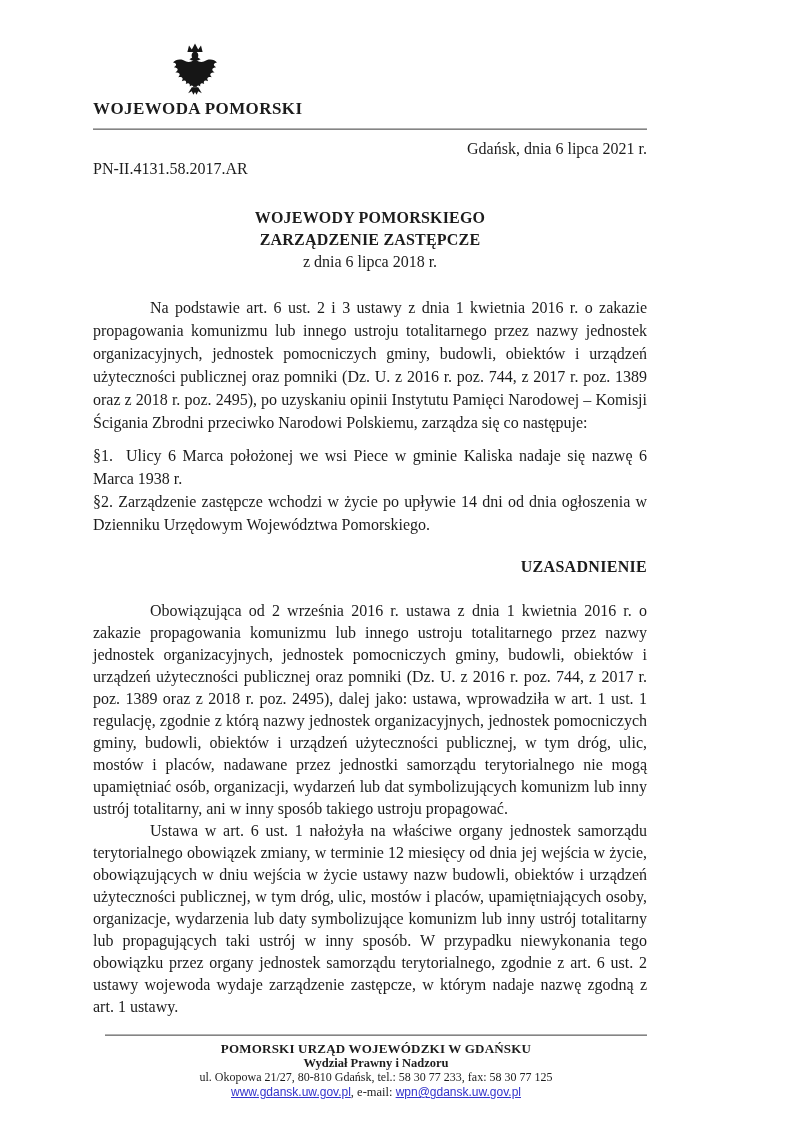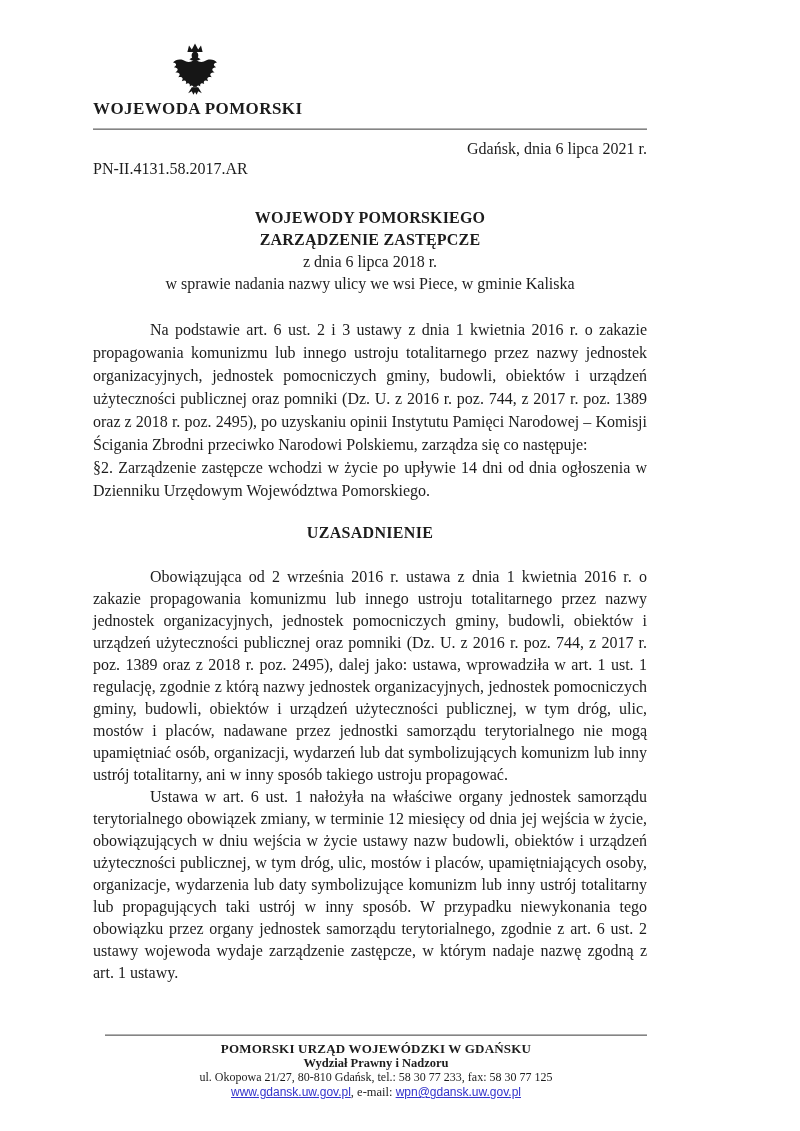--- a/index.html
+++ b/index.html
@@ -20,21 +20,21 @@
   .header-rule { margin-top:9px; }
   .date-line { text-align:right; margin-top:9px; line-height:20px; }
   .case-number { line-height:20px; }
   .title-block { margin-top:28px; text-align:center; line-height:22px; }
   .title-bold { font-weight:700; letter-spacing:.2px; }
   .para { margin:0; text-align:justify; line-height:23px; }
   .indent { text-indent:57px; }
   .preamble { margin-top:23px; }
   .par1 { margin-top:10px; }
   .par2 { }
-  .uzasadnienie { margin-top:19px; text-align:center; font-weight:700; line-height:23px; letter-spacing:.3px; }
+  .uzasadnienie { margin-top:19px; text-align:right; font-weight:700; line-height:23px; letter-spacing:.3px; }
   .just { line-height:22px; }
   .jp1 { margin-top:22px; }
   .footer { position:absolute; left:105px; right:93px; top:1034px; text-align:center; }
   .footer-rule { margin-bottom:5px; }
   .footer-office { font-weight:700; font-size:13px; line-height:15px; letter-spacing:.2px; }
   .footer-dept { font-weight:700; font-size:12.5px; line-height:14px; }
   .footer-address { font-size:12px; line-height:15px; }
   .footer-links { font-size:12.5px; line-height:15px; }
   .footer-link { font-family:"Liberation Sans", sans-serif; font-size:12px; }
 </style>
@@ -57,25 +57,25 @@
 
   <div class="rule header-rule"></div>
 
   <div class="date-line">Gdańsk, dnia 6 lipca 2021 r.</div>
   <div class="case-number">PN-II.4131.58.2017.AR</div>
 
   <div class="title-block">
     <div class="title-bold">WOJEWODY POMORSKIEGO</div>
     <div class="title-bold">ZARZĄDZENIE ZASTĘPCZE</div>
     <div>z dnia 6 lipca 2018 r.</div>
-    <div>w sprawie nadania nazwy ulicy we wsi Piece, w gminie Kaliska</div>
   </div>
 
   <p class="para indent preamble">Na podstawie art. 6 ust. 2 i 3 ustawy z dnia 1 kwietnia 2016 r. o zakazie propagowania komunizmu lub innego ustroju totalitarnego przez nazwy jednostek organizacyjnych, jednostek pomocniczych gminy, budowli, obiektów i urządzeń użyteczności publicznej oraz pomniki (Dz. U. z 2016 r. poz. 744, z 2017 r. poz. 1389 oraz z 2018 r. poz. 2495), po uzyskaniu opinii Instytutu Pamięci Narodowej – Komisji Ścigania Zbrodni przeciwko Narodowi Polskiemu, zarządza się co następuje:</p>
 
+  <p class="para par1">§1.&nbsp; Ulicy 6 Marca położonej we wsi Piece w gminie Kaliska nadaje się nazwę 6 Marca 1938 r.</p>
 
   <p class="para par2">§2. Zarządzenie zastępcze wchodzi w życie po upływie 14 dni od dnia ogłoszenia w Dzienniku Urzędowym Województwa Pomorskiego.</p>
 
   <div class="uzasadnienie">UZASADNIENIE</div>
 
   <p class="para indent just jp1">Obowiązująca od 2 września 2016 r. ustawa z dnia 1 kwietnia 2016 r. o zakazie propagowania komunizmu lub innego ustroju totalitarnego przez nazwy jednostek organizacyjnych, jednostek pomocniczych gminy, budowli, obiektów i urządzeń użyteczności publicznej oraz pomniki (Dz. U. z 2016 r. poz. 744, z 2017 r. poz. 1389 oraz z 2018 r. poz. 2495), dalej jako: ustawa, wprowadziła w art. 1 ust. 1 regulację, zgodnie z którą nazwy jednostek organizacyjnych, jednostek pomocniczych gminy, budowli, obiektów i urządzeń użyteczności publicznej, w tym dróg, ulic, mostów i placów, nadawane przez jednostki samorządu terytorialnego nie mogą upamiętniać osób, organizacji, wydarzeń lub dat symbolizujących komunizm lub inny ustrój totalitarny, ani w inny sposób takiego ustroju propagować.</p>
   <p class="para indent just">Ustawa w art. 6 ust. 1 nałożyła na właściwe organy jednostek samorządu terytorialnego obowiązek zmiany, w terminie 12 miesięcy od dnia jej wejścia w życie, obowiązujących w dniu wejścia w życie ustawy nazw budowli, obiektów i urządzeń użyteczności publicznej, w tym dróg, ulic, mostów i placów, upamiętniających osoby, organizacje, wydarzenia lub daty symbolizujące komunizm lub inny ustrój totalitarny lub propagujących taki ustrój w inny sposób. W przypadku niewykonania tego obowiązku przez organy jednostek samorządu terytorialnego, zgodnie z art. 6 ust. 2 ustawy wojewoda wydaje zarządzenie zastępcze, w którym nadaje nazwę zgodną z art. 1 ustawy.</p>
 
   <div class="footer">
     <div class="rule footer-rule"></div>

